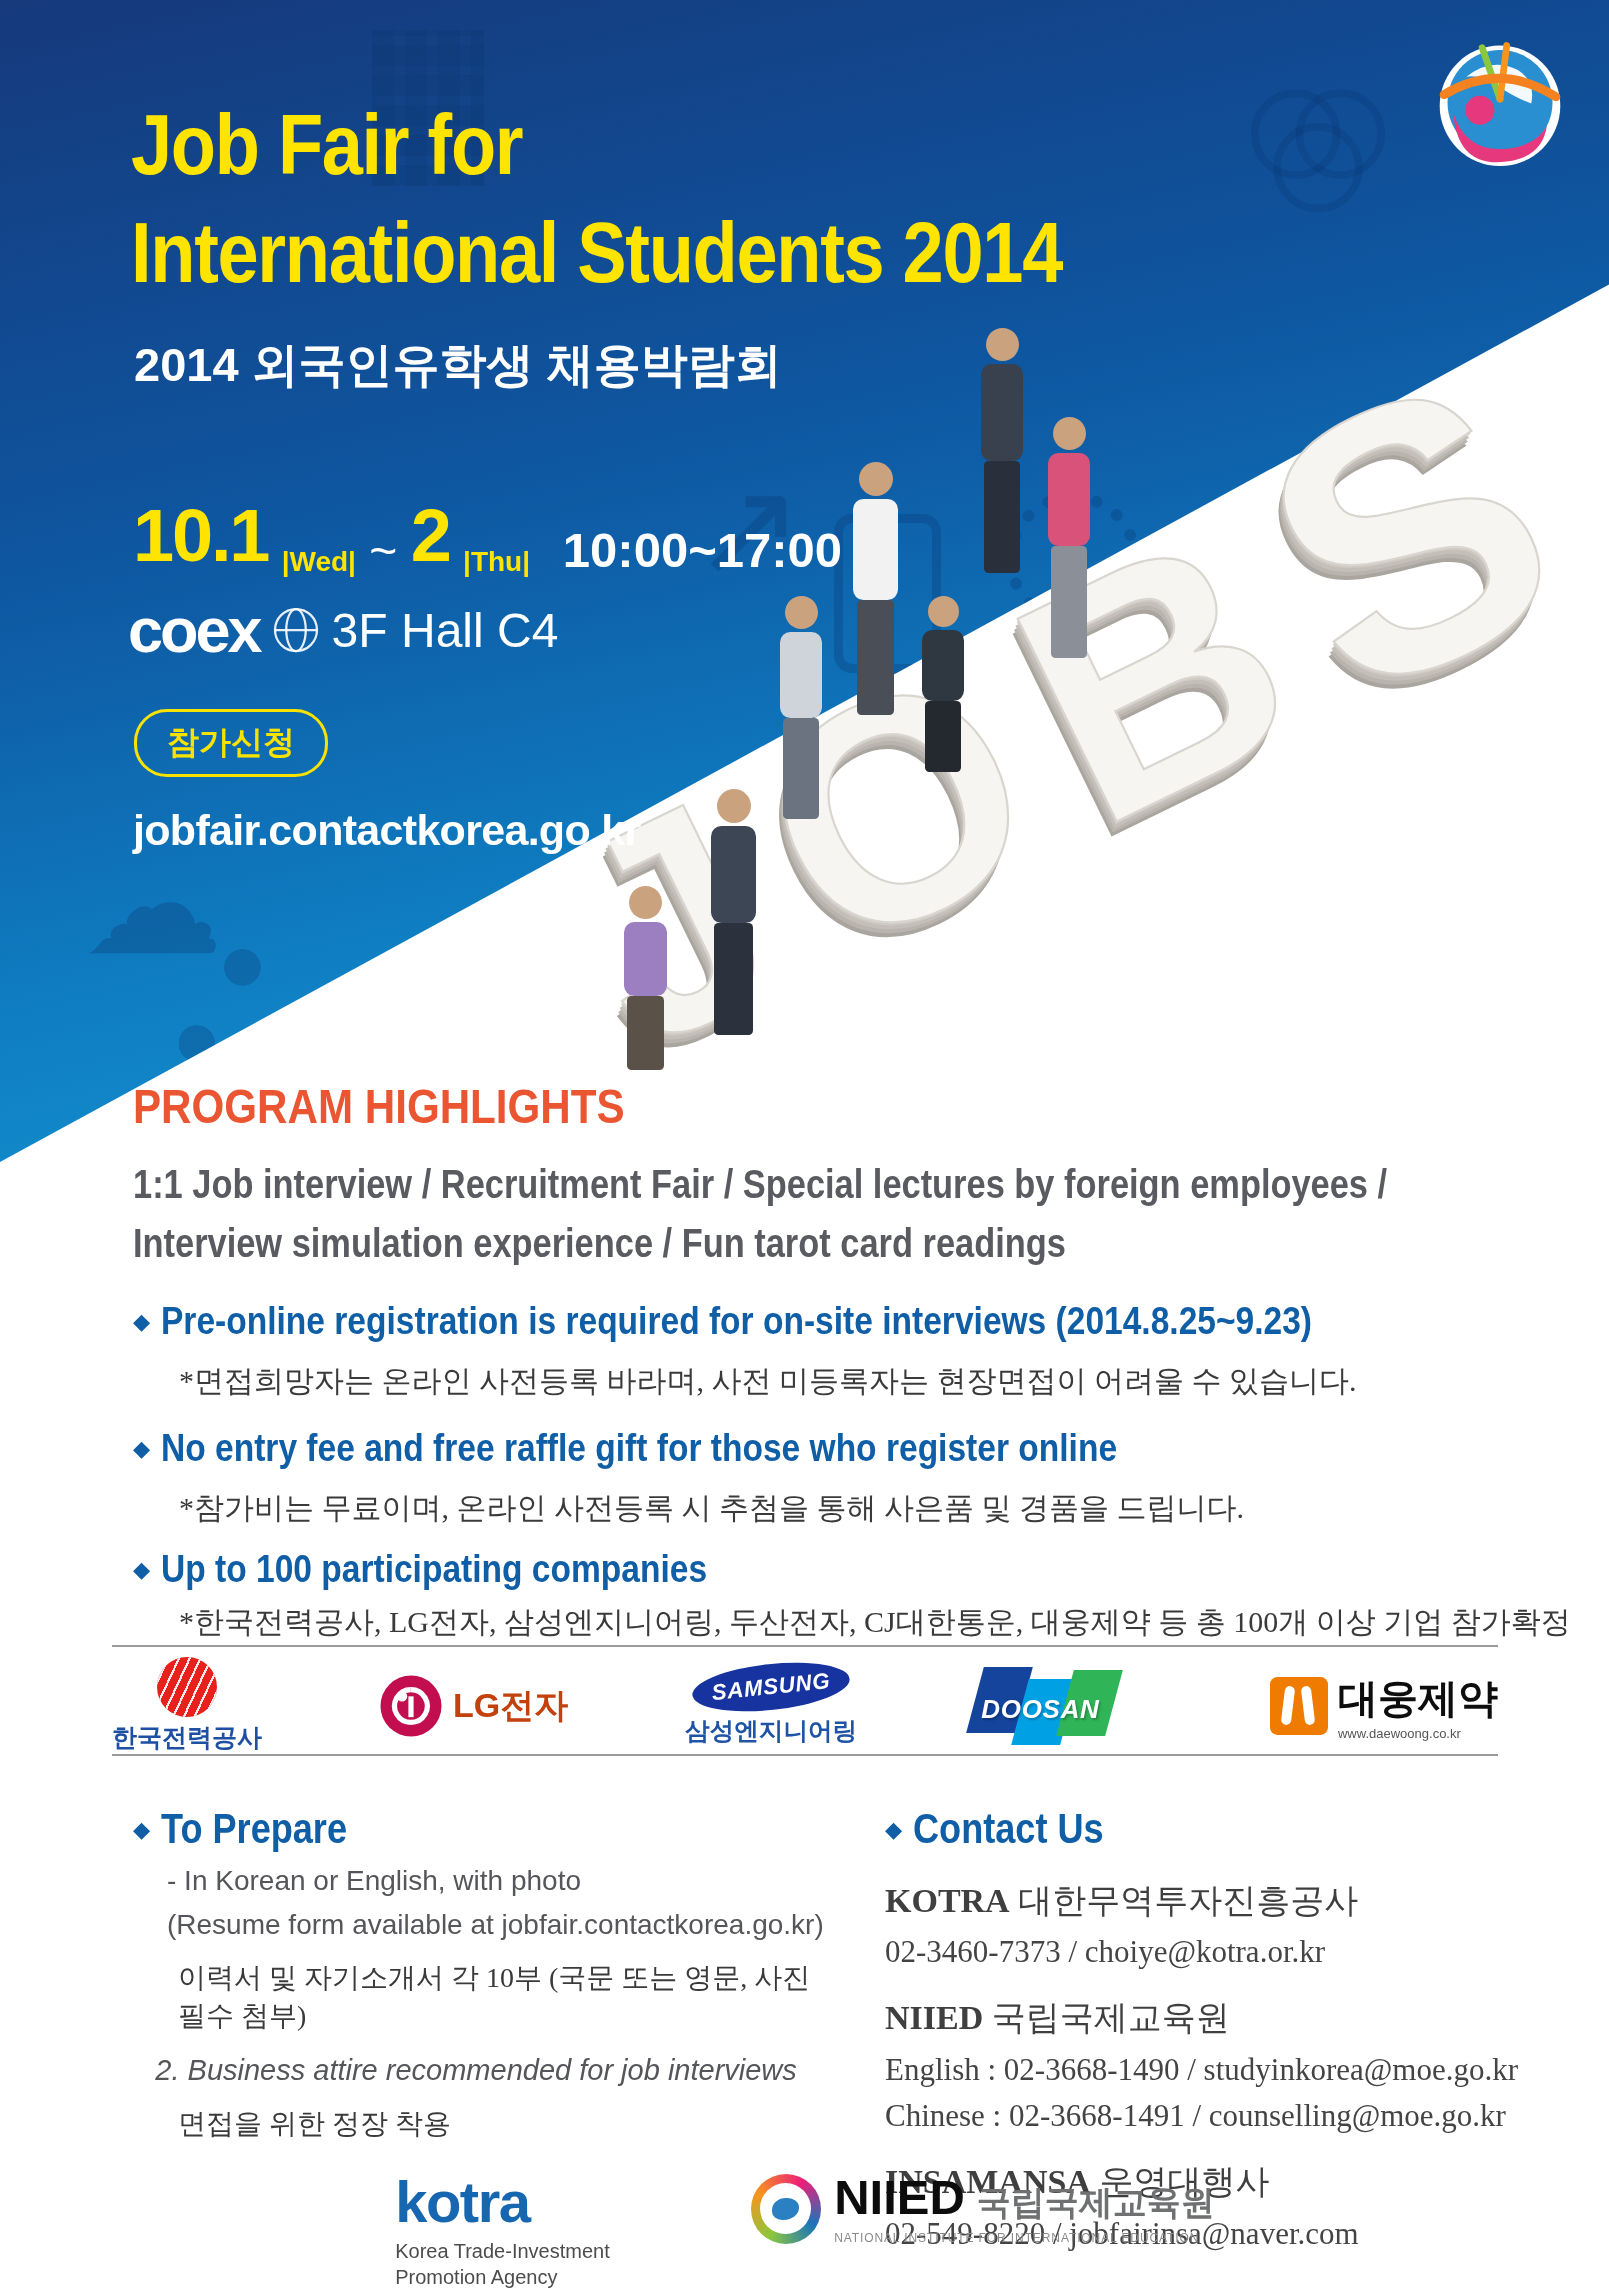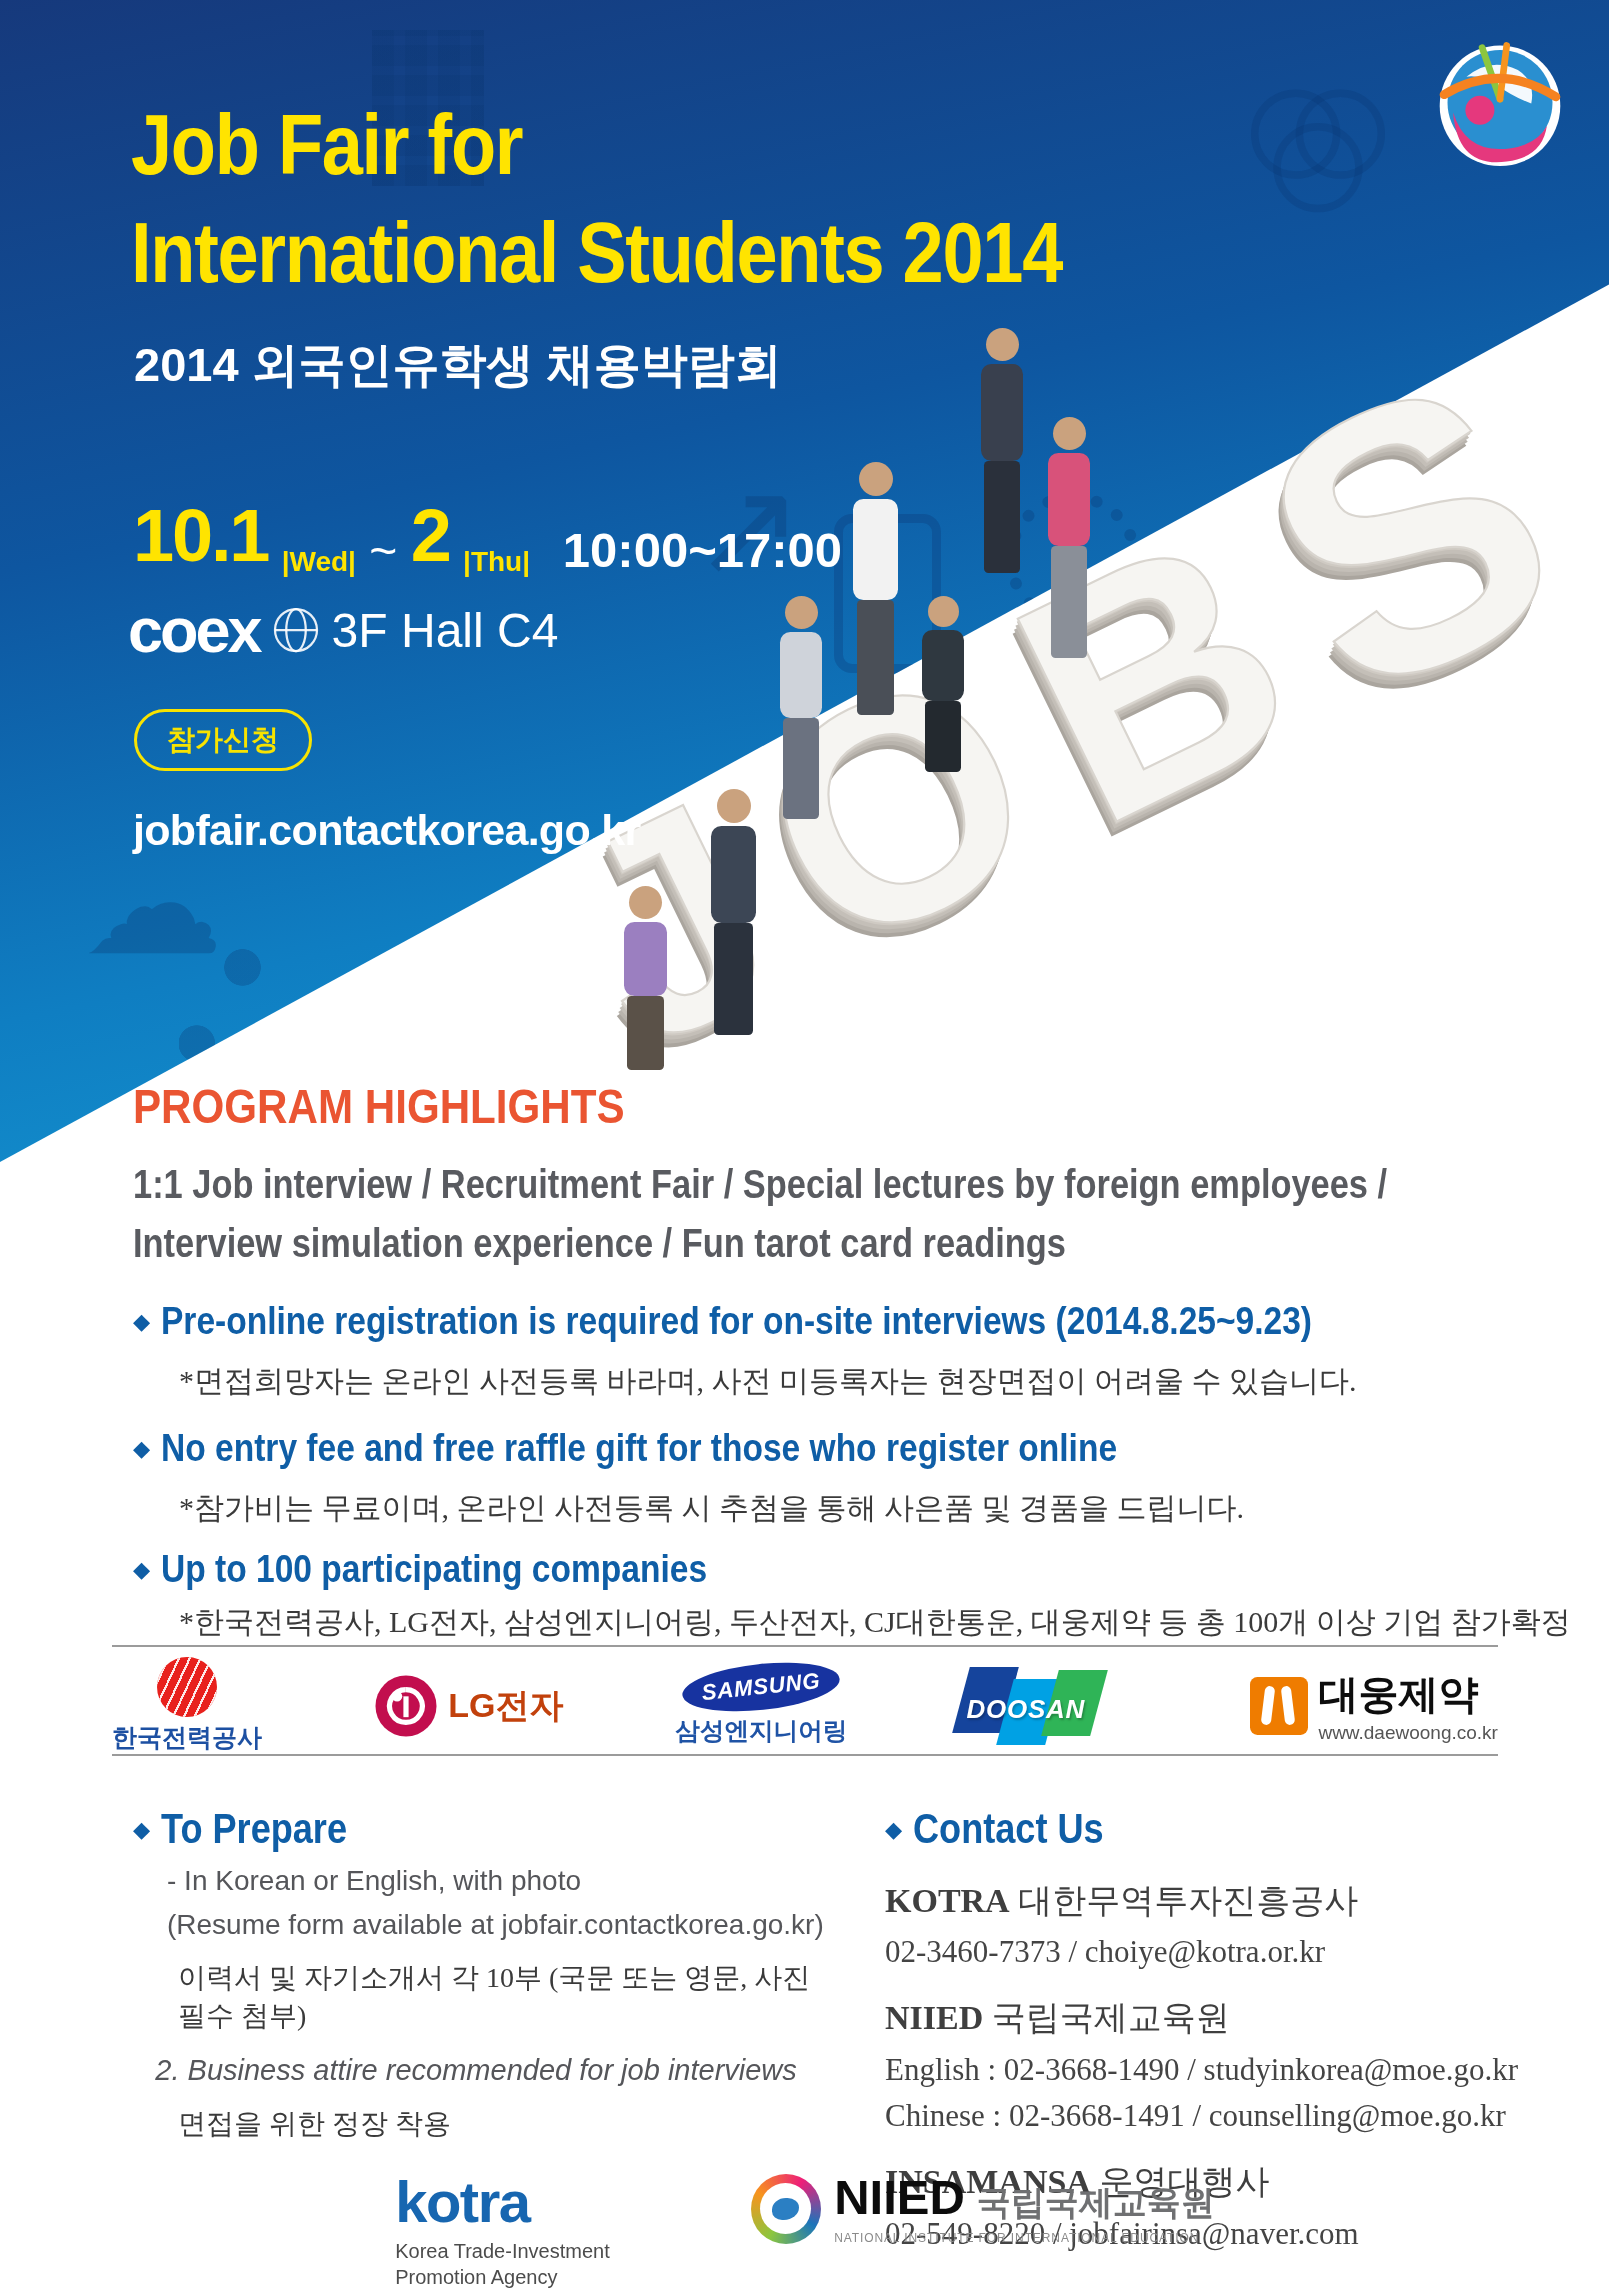--- a/index.html
+++ b/index.html
@@ -32,21 +32,21 @@
   .d-big{font-size:74px;font-weight:800;color:#ffe400;letter-spacing:-2.2px;}
   .d-small{font-size:28px;font-weight:700;color:#ffe400;}
   .d-tilde{font-size:48px;font-weight:400;color:#fff;}
   .d-time{font-size:49px;font-weight:700;color:#fff;margin-left:19.4px;}
 
   #venue-row{left:128px;top:594px;display:flex;align-items:center;gap:12px;color:#fff;}
   .coex-word{font-size:63px;font-weight:800;letter-spacing:-3px;color:#fff;}
   .hall{font-size:48px;font-weight:500;color:#fff;}
 
   #badge{left:134px;top:709px;border:3.7px solid #f8e300;border-radius:33px;color:#f8e300;
-         font-size:28px;font-weight:700;padding:9px 30px;}
+         font-size:32px;font-weight:700;padding:9px 30px;}
   #url{left:133px;top:806px;font-size:43px;font-weight:800;color:#ffffff;letter-spacing:-0.7px;}
 
   
   #jobs-row{left:655px;top:707px;height:372px;transform:rotate(-26deg);transform-origin:0 100%;
     white-space:nowrap;}
   #jobs-row span{font-weight:800;color:#f6f5f2;letter-spacing:45px;
     -webkit-text-stroke:2.2px #d9d5cf;
     text-shadow:-2.2px 2.2px 0 #cfcac3,-5.2px 5.2px 0 #c4bfb8,-8.2px 8.2px 0 #b9b4ad,-11.2px 11.2px 0 #aaa59e;}
   .person{position:absolute;z-index:5;}
   .person .head{border-radius:50%;background:#caa27e;margin:0 auto;}
@@ -90,21 +90,21 @@
   .cj-p2{position:absolute;left:69px;top:28px;width:24px;height:30px;border-radius:50% 50% 50% 6px;background:#f7941e;}
   .cj-p3{position:absolute;left:51px;top:54px;width:21px;height:27px;border-radius:50%;background:#e8304f;}
   .cj-label{font-size:27px;font-weight:800;color:#3c3c3e;}
   .cj-sub{font-size:18px;color:#9a9a9a;}
   .dw-mark{width:58px;height:58px;border-radius:7.4px;background:#ef7c00;position:relative;}
   .dw-mark::before,.dw-mark::after{content:"";position:absolute;width:9.7px;height:39px;border-radius:6px;
      background:#fff;top:9.7px;}
   .dw-mark::before{left:13.4px;transform:rotate(7deg);}
   .dw-mark::after{left:33px;transform:rotate(-7deg);}
   .dw-label{font-size:40px;font-weight:900;color:#0d0d0d;}
-  .dw-sub{font-size:19px;color:#555;}
+  .dw-sub{font-size:13px;color:#555;}
 
   
   .col-heading{display:flex;align-items:center;gap:10.4px;}
   .col-heading .htext{font-size:42px;font-weight:800;color:#0f5ea6;}
   #to-prepare{left:133px;top:1805px;width:692px;}
   #contact-us{left:885px;top:1805px;width:655px;}
   .tp-line{font-size:29px;color:#55565a;font-weight:500;margin-top:19.4px;}
   .tp-sub{font-size:28px;color:#55565a;margin:12px 0 0 34px;}
   .tp-note{font-family:"Liberation Serif",serif;font-size:28px;color:#3a3a3a;margin:18px 0 0 45px;}
   .c-org{font-family:"Liberation Serif",serif;font-size:34px;color:#3f3f3f;margin-top:25px;}

